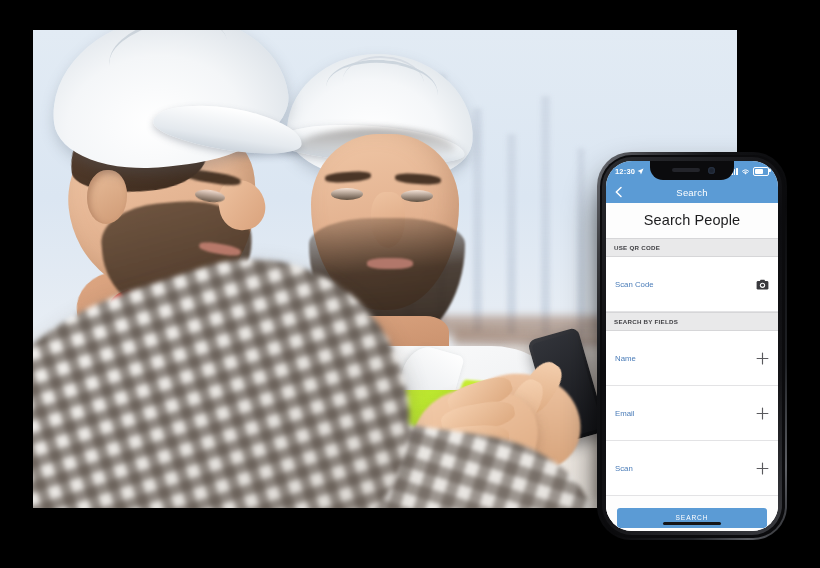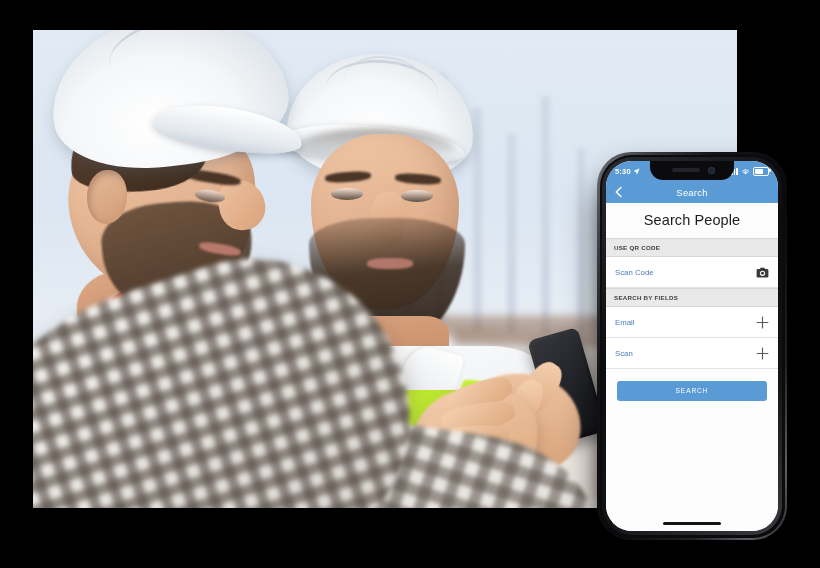--- a/index.html
+++ b/index.html
@@ -436,21 +436,21 @@
     padding:9px 0 10px;background:#fdfdfd;letter-spacing:.1px;
   }
   .section-header{
     background:#e9e9ea;color:#3f3f43;
     font-size:6.2px;letter-spacing:.25px;
     padding:5px 8px;font-weight:600;
     border-top:.5px solid #d6d6d8;border-bottom:.5px solid #d6d6d8;
   }
   .row{
     display:flex;align-items:center;justify-content:space-between;
-    padding:4px 9px;height:22px;background:#ffffff;
+    padding:16px 9px;height:22px;background:#ffffff;
     border-bottom:.5px solid #e3e3e5;
   }
   .row-label{font-size:7.8px;color:#4a7cb8;}
   .cam-icon{width:13px;height:11px;}
   .plus-icon{width:13px;height:13px;color:#5a5a5e;}
   .search-btn-wrap{padding:10px 11px 0;background:#fdfdfd;}
   .search-btn{
     background:#5b9bd5;color:#ffffff;
     text-align:center;font-size:6.6px;letter-spacing:.9px;
     padding:6.5px 0;border-radius:3px;cursor:pointer;
@@ -548,21 +548,21 @@
 
   <div class="phone-screen">
 
     <div class="notch">
       <div class="notch-speaker"></div>
       <div class="notch-cam"></div>
     </div>
 
     <div class="statusbar">
       <div class="sb-left">
-        <span>5:30</span>
+        <span>12:30</span>
         <svg class="loc-arrow" viewBox="0 0 10 10">
           <path d="M9.3 0.7 L0.8 4.2 L4.3 5.6 L5.7 9.2 Z" fill="#ffffff"></path>
         </svg>
       </div>
       <div class="sb-right">
         <span class="sig-bars">
             <i></i>
             <i></i>
             <i></i>
             <i></i>
@@ -595,20 +595,26 @@
         <svg class="cam-icon" viewBox="0 0 16 14">
           <rect x="0.5" y="2.5" width="15" height="11" rx="1.8" fill="#3a3a3e"></rect>
           <rect x="5" y="0.8" width="6" height="2.4" rx="0.8" fill="#3a3a3e"></rect>
           <circle cx="8" cy="8" r="3.3" fill="#ffffff"></circle>
           <circle cx="8" cy="8" r="1.9" fill="#3a3a3e"></circle>
         </svg>
       </div>
 
       <div class="section-header">SEARCH BY FIELDS</div>
 
+      <div class="row">
+        <span class="row-label">Name</span>
+        <svg class="plus-icon" viewBox="0 0 14 14">
+          <path d="M7 1.2 V12.8 M1.2 7 H12.8" stroke="#5a5a5e" stroke-width="1.25" stroke-linecap="round"></path>
+        </svg>
+      </div>
 
 
       <div class="row">
         <span class="row-label">Email</span>
         <svg class="plus-icon" viewBox="0 0 14 14">
           <path d="M7 1.2 V12.8 M1.2 7 H12.8" stroke="#5a5a5e" stroke-width="1.25" stroke-linecap="round"></path>
         </svg>
       </div>
 
       <div class="row">

